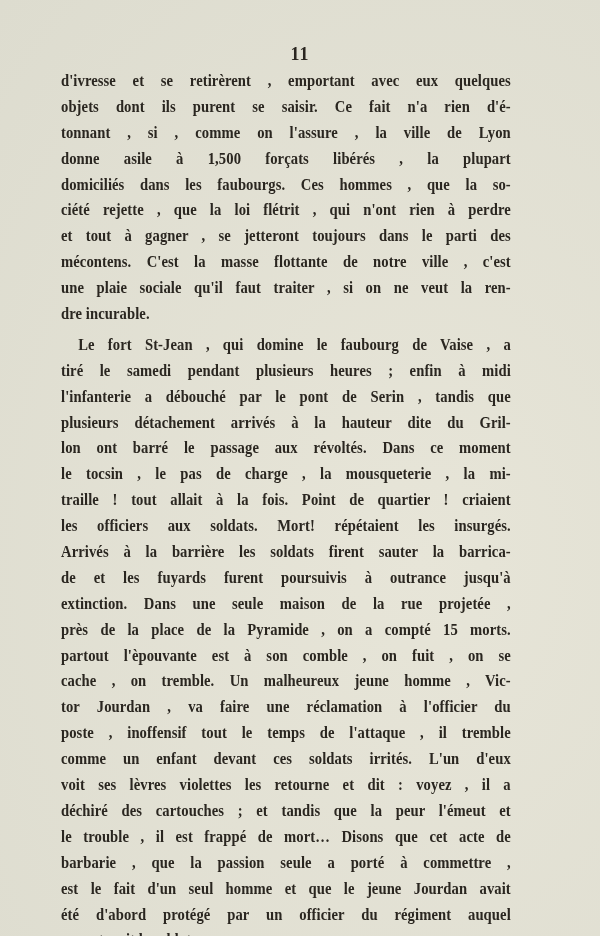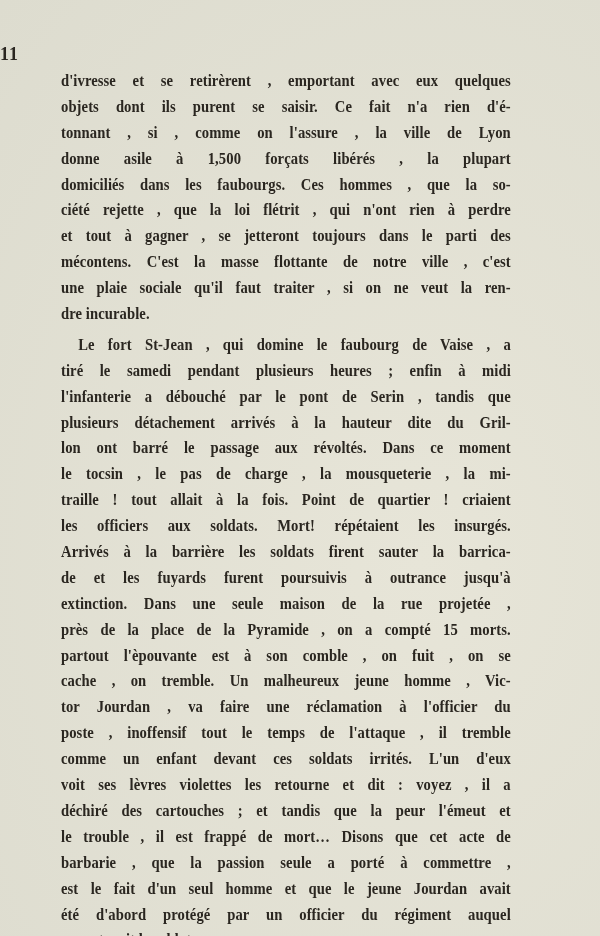--- a/index.html
+++ b/index.html
@@ -6,21 +6,21 @@
   body {
     width: 600px; height: 936px; overflow: hidden;
     background: #e3e2d6;
     background-image: radial-gradient(ellipse at 70% 60%, #e7e5d8 0%, #dddccf 100%);
     font-family: "Liberation Serif", "DejaVu Serif", serif;
     color: #2a2620;
     position: relative;
   }
   .page-number {
     position: absolute; top: 44px; left: 0; width: 600px;
-    font-size: 18px; font-weight: bold; letter-spacing: 1px;
+    text-align: center; font-size: 18px; font-weight: bold; letter-spacing: 1px;
   }
   .text-block {
     position: absolute; top: 68px; left: 61px; width: 450px;
   }
   .line {
     display: block; height: 25.9px; line-height: 25.9px;
     font-size: 17px; font-weight: bold;
     text-align: justify; text-align-last: justify;
     white-space: nowrap; overflow: visible;
     transform: scaleX(0.86); transform-origin: left center;

